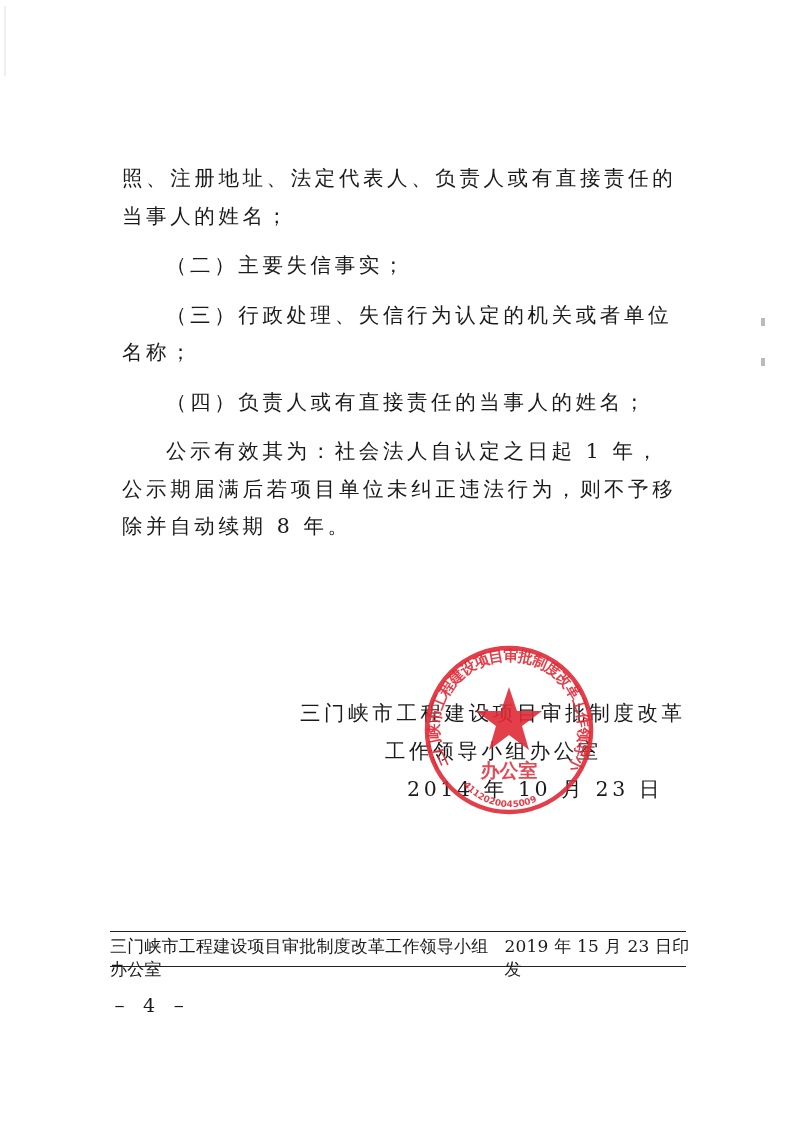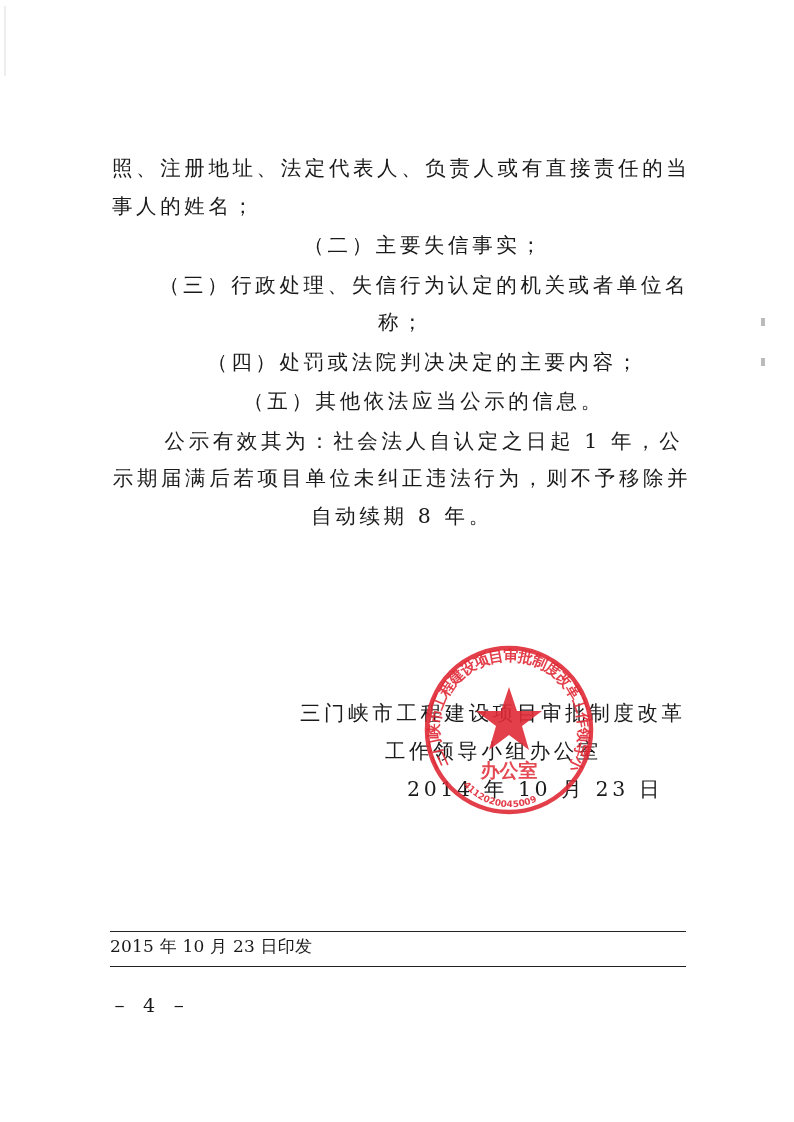--- a/index.html
+++ b/index.html
@@ -1,43 +1,42 @@
 <!DOCTYPE html>
 <html><head>
 <meta charset="utf-8">
 <style>
   html, body { margin: 0; padding: 0; background: #ffffff; }
   body { width: 794px; height: 1122px; position: relative; overflow: hidden;
          font-family: "DejaVu Serif", "Liberation Serif", serif; color: #1a1a1a; }
   .page { position: absolute; inset: 0; background: #fff; }
   .scan-edge { position: absolute; left: 4px; top: 6px; width: 2px; height: 70px; background: #eee; }
   .body-text { position: absolute; left: 110px; top: 148px; width: 584px; font-size: 20.5px; line-height: 37.5px; letter-spacing: 3.6px; }
-  .body-text p { margin: 2px; }
-  .indent { text-indent: 44px; text-align: center; }
+  .body-text p { margin: 12px; }
+  .indent { text-indent: 44px; }
   .sig { position: absolute; left: 300px; top: 695px; width: 400px; font-size: 20.5px; line-height: 37.5px; letter-spacing: 3.6px; }
   .sig div { position: absolute; white-space: nowrap; }
   .stamp { position: absolute; left: 418px; top: 645px; width: 182px; height: 170px; }
   .footer-rule { position: absolute; left: 110px; width: 576px; height: 0; border-top: 1.6px solid #222; }
   .footer-text { position: absolute; left: 110px; top: 935px; width: 580px; font-size: 17px; letter-spacing: 0.2px; display: flex; justify-content: space-between; }
   .page-num { position: absolute; left: 110px; top: 993px; font-size: 19px; letter-spacing: 4px; }
   .specks { position: absolute; left: 760px; top: 318px; width: 6px; height: 50px; }
   .specks i { position: absolute; display: block; width: 4px; height: 8px; background: #bbb; left: 1px; }
 </style>
 </head>
 <body>
 
 <div class="page">
   <div class="scan-edge"></div>
 
   <div class="body-text">
     <p>照、注册地址、法定代表人、负责人或有直接责任的当事人的姓名；</p>
     <p class="indent">（二）主要失信事实；</p>
     <p class="indent">（三）行政处理、失信行为认定的机关或者单位名称；</p>
-    <p class="indent">（四）处罚或法院判决决定的主要内容；</p>
-    <p class="indent">（五）其他依法应当公示的信息。</p>
+    <p class="indent">（四）负责人或有直接责任的当事人的姓名；</p>
     <p class="indent">公示有效其为：社会法人自认定之日起 1 年，公示期届满后若项目单位未纠正违法行为，则不予移除并自动续期 8 年。</p>
   </div>
 
   <div class="sig">
     <div style="left:0; top:0;">三门峡市工程建设项目审批制度改革</div>
     <div style="left:85px; top:38px;">工作领导小组办公室</div>
     <div style="left:107px; top:76px;">2014 年 10 月 23 日</div>
   </div>
 
   <svg class="stamp" viewBox="0 0 182 170">
@@ -56,18 +55,19 @@
     </text>
   </svg>
 
   <div class="specks">
     <i style="top:0;"></i>
       <i style="top:40px;"></i>
   </div>
 
   <div class="footer-rule" style="top:931px;"></div>
   <div class="footer-text">
-    <span>2015 年 10 月 23 日印发</span>
+    <span>三门峡市工程建设项目审批制度改革工作领导小组办公室</span>
+    <span>2019 年 15 月 23 日印发</span>
   </div>
   <div class="footer-rule" style="top:966px;"></div>
 
   <div class="page-num">－ 4 －</div>
 </div>
 
 </body></html>

